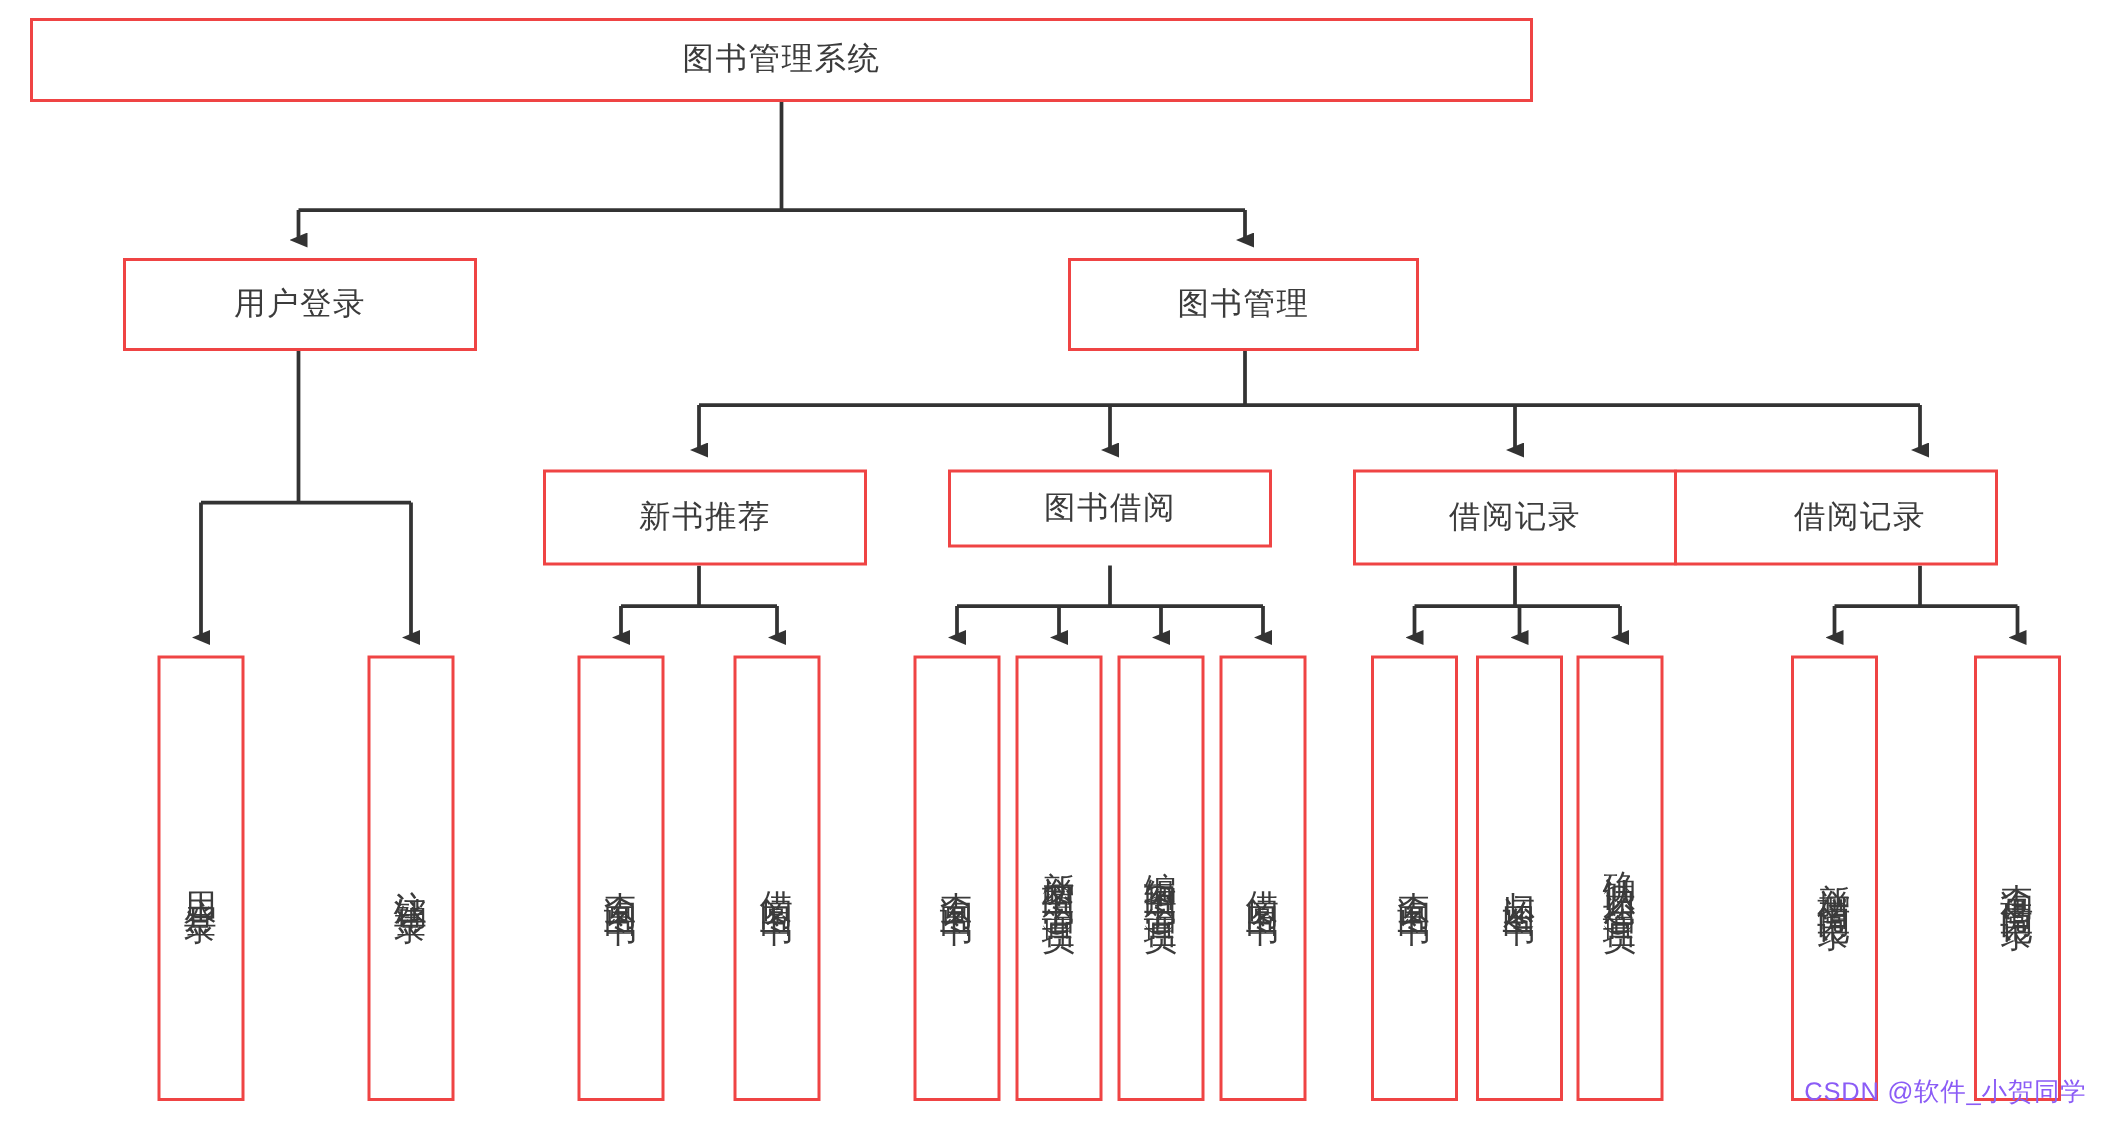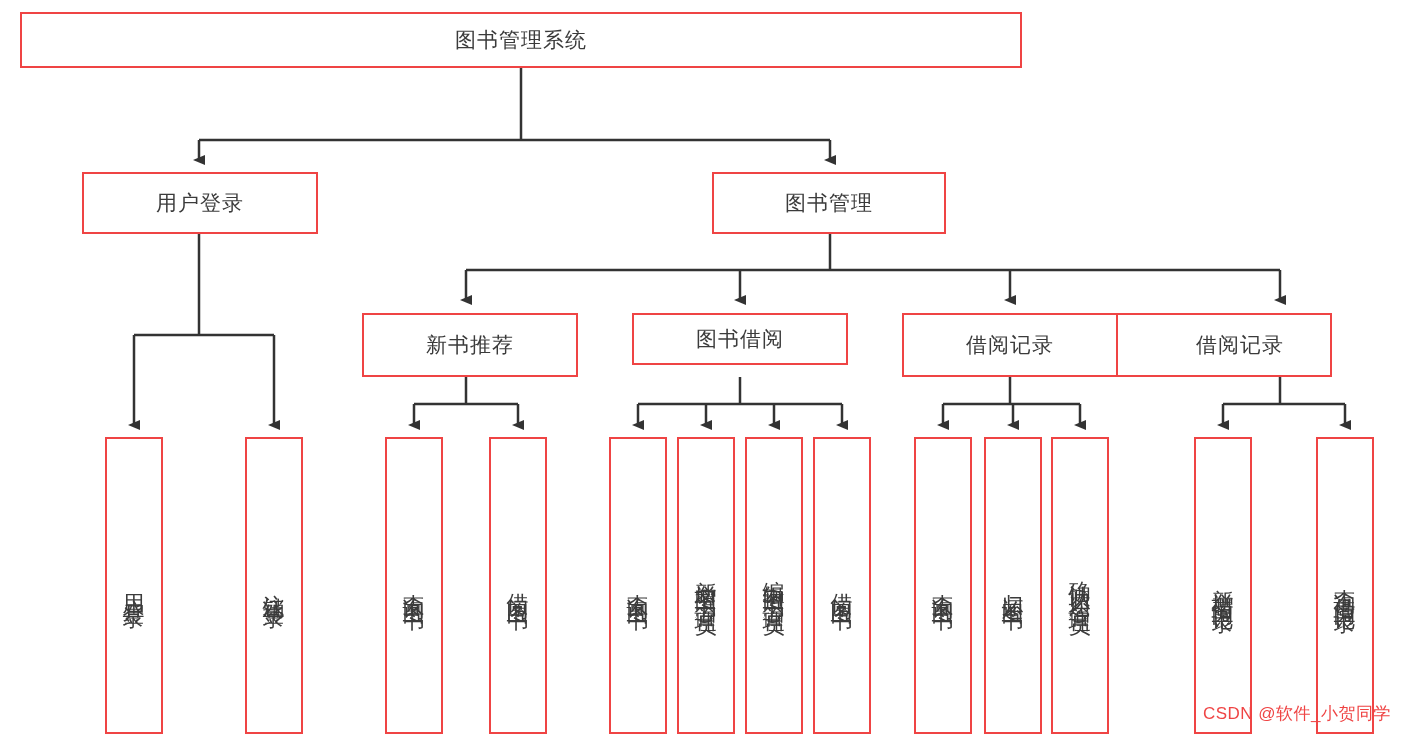--- a/index.html
+++ b/index.html
@@ -52,23 +52,23 @@
     text-align: center;
   }
   .node.vert .vtext {
     writing-mode: vertical-rl;
     text-orientation: upright;
     display: block;
   }
   .watermark {
     position: absolute;
     right: 14px;
-    bottom: 22px;
+    bottom: 8px;
     font-size: 17px;
-    color: #ef4444;
+    color: #8b5cf6;
     white-space: nowrap;
     z-index: 5;
     letter-spacing: 0.5px;
     margin-left: 36px;
   }
 </style>
 </head>
 <body>
 
 <div id="canvas">

